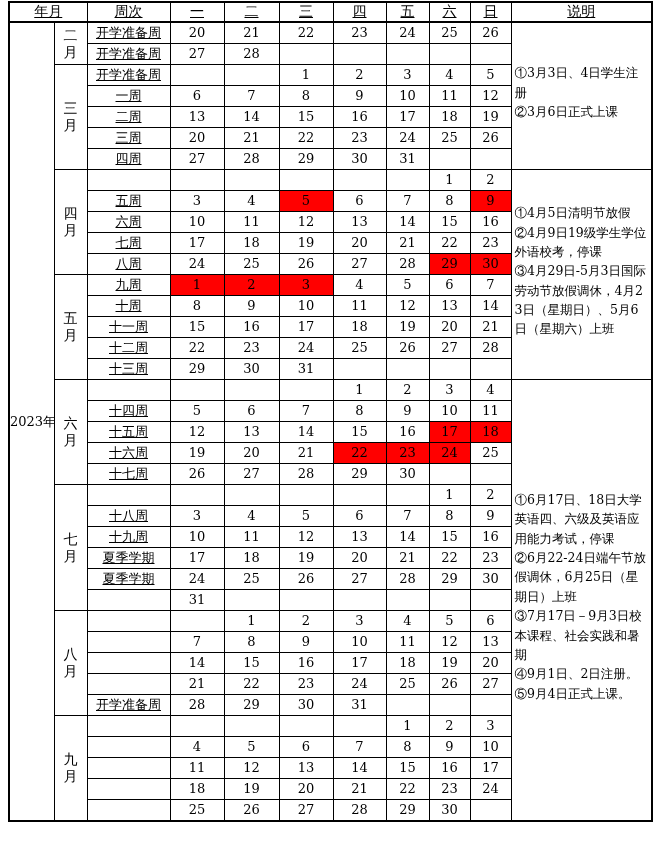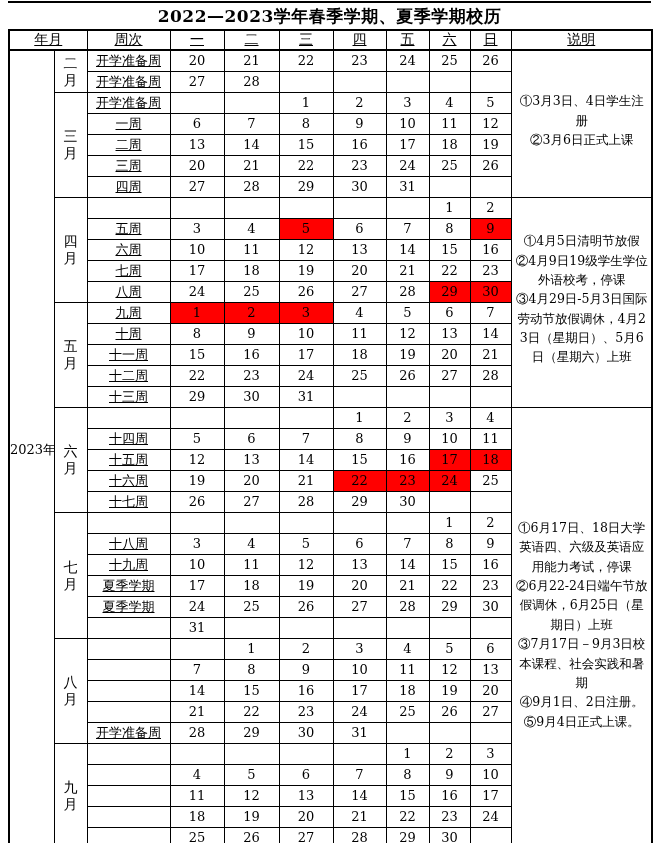--- a/index.html
+++ b/index.html
@@ -37,34 +37,33 @@
     margin-top:43px;
   }
   thead th .u{text-decoration:underline;}
   tbody td{font-size:13px;height:20px;line-height:20px;}
   td.week-label span{text-decoration:underline;white-space:nowrap;text-align:right;}
   td.red{background:#ff0000;}
   td.month-cell{font-size:14px;line-height:1.2;}
   td.month-cell div{line-height:1.2;}
   td.year-cell{font-size:13px;white-space:nowrap;}
   td.notes-cell{
-    text-align:center;
+    text-align:left;
     font-size:12.5px;
     line-height:1.55;
     padding:0 2px 7px 3px;
     vertical-align:middle;
     word-break:break-all;
     border-radius:22px;
   }
 </style>
 </head>
 <body>
 
 <div class="sheet">
-  <div class="cal-title">2022—2023学年春季学期、夏季学期校历</div>
 
   <table class="calendar">
     <colgroup>
       <col style="width:45px">
         <col style="width:33px">
         <col style="width:83px">
       <col style="width:54px">
         <col style="width:55px">
         <col style="width:54px">
       <col style="width:53px">

